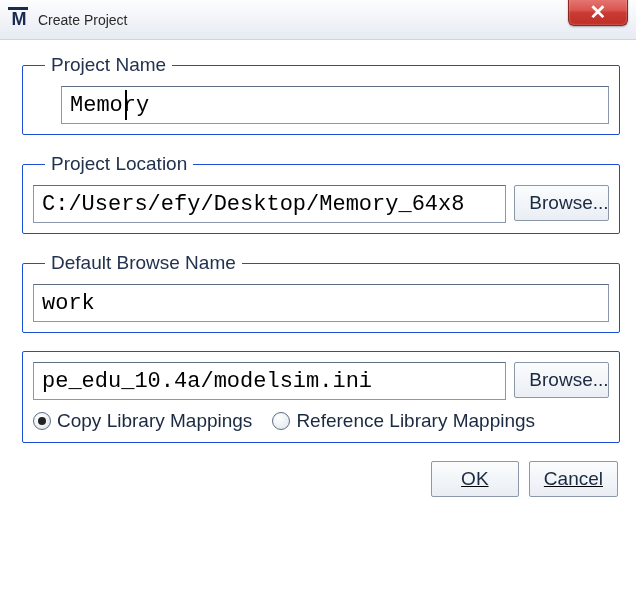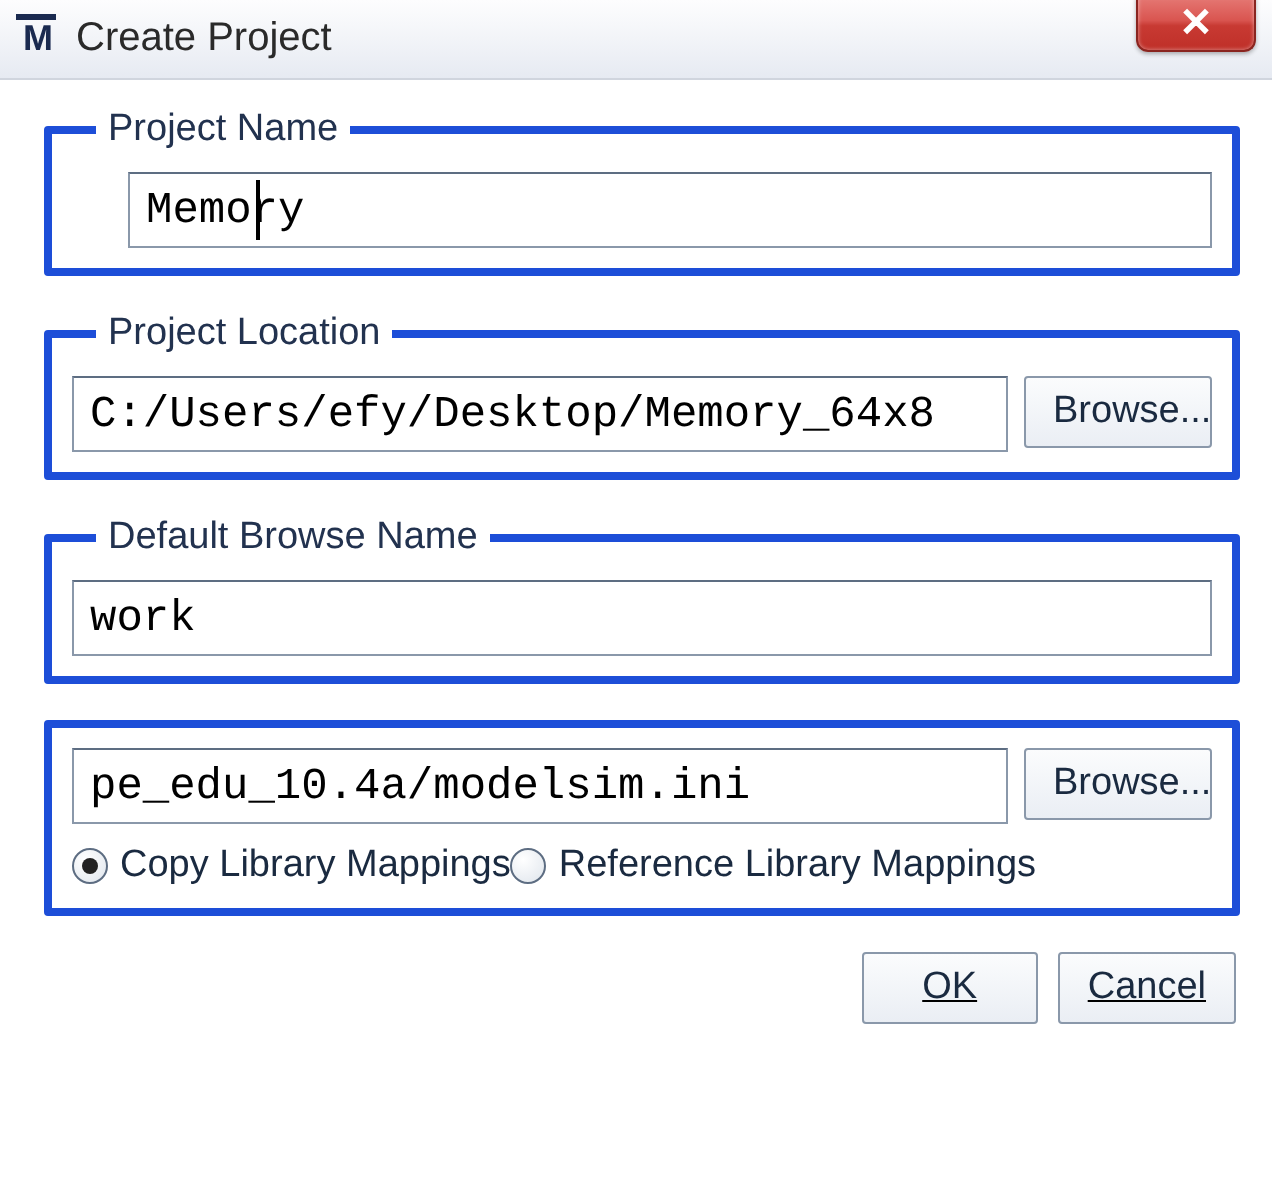--- a/index.html
+++ b/index.html
@@ -37,21 +37,21 @@
   .app-icon::before {
     content: "";
     position: absolute;
     top: -2px;
     left: 0;
     width: 20px;
     height: 3px;
     background: #1a2a50;
   }
   .title-text {
-    font-size: 20px;
+    font-size: 14px;
     color: #2a2a2a;
   }
   .close-btn {
     position: absolute;
     right: 8px;
     top: -2px;
     width: 60px;
     height: 28px;
     background: linear-gradient(to bottom, #e67a76 0%, #d95550 45%, #c83a33 55%, #bf2f28 100%);
     border: 1px solid #8a2520;
@@ -63,21 +63,21 @@
     color: #fff;
     font-weight: bold;
     font-size: 20px;
     cursor: pointer;
     box-shadow: inset 0 0 2px rgba(255,255,255,0.5), 0 1px 2px rgba(0,0,0,0.3);
   }
   .dialog-body {
     padding: 14px 16px 12px 22px;
   }
   fieldset.group {
-    border: 4px solid #1d4ed8;
+    border: 1px solid #1d4ed8;
     border-radius: 2px;
     margin: 0 0 18px 0;
     padding: 10px 10px 10px 10px;
     position: relative;
   }
   fieldset.group legend {
     font-size: 19px;
     color: #22324f;
     padding: 0 6px;
     margin-left: 12px;
@@ -106,20 +106,21 @@
     height: 36px;
     padding: 0 14px;
     font-size: 19px;
     color: #1a2a40;
     cursor: pointer;
     min-width: 88px;
   }
   .radio-row {
     display: flex;
     align-items: center;
+    gap: 20px;
     margin-top: 10px;
     font-size: 19px;
     color: #1a2a40;
   }
   .radio-opt {
     display: flex;
     align-items: center;
     gap: 6px;
     cursor: pointer;
   }

